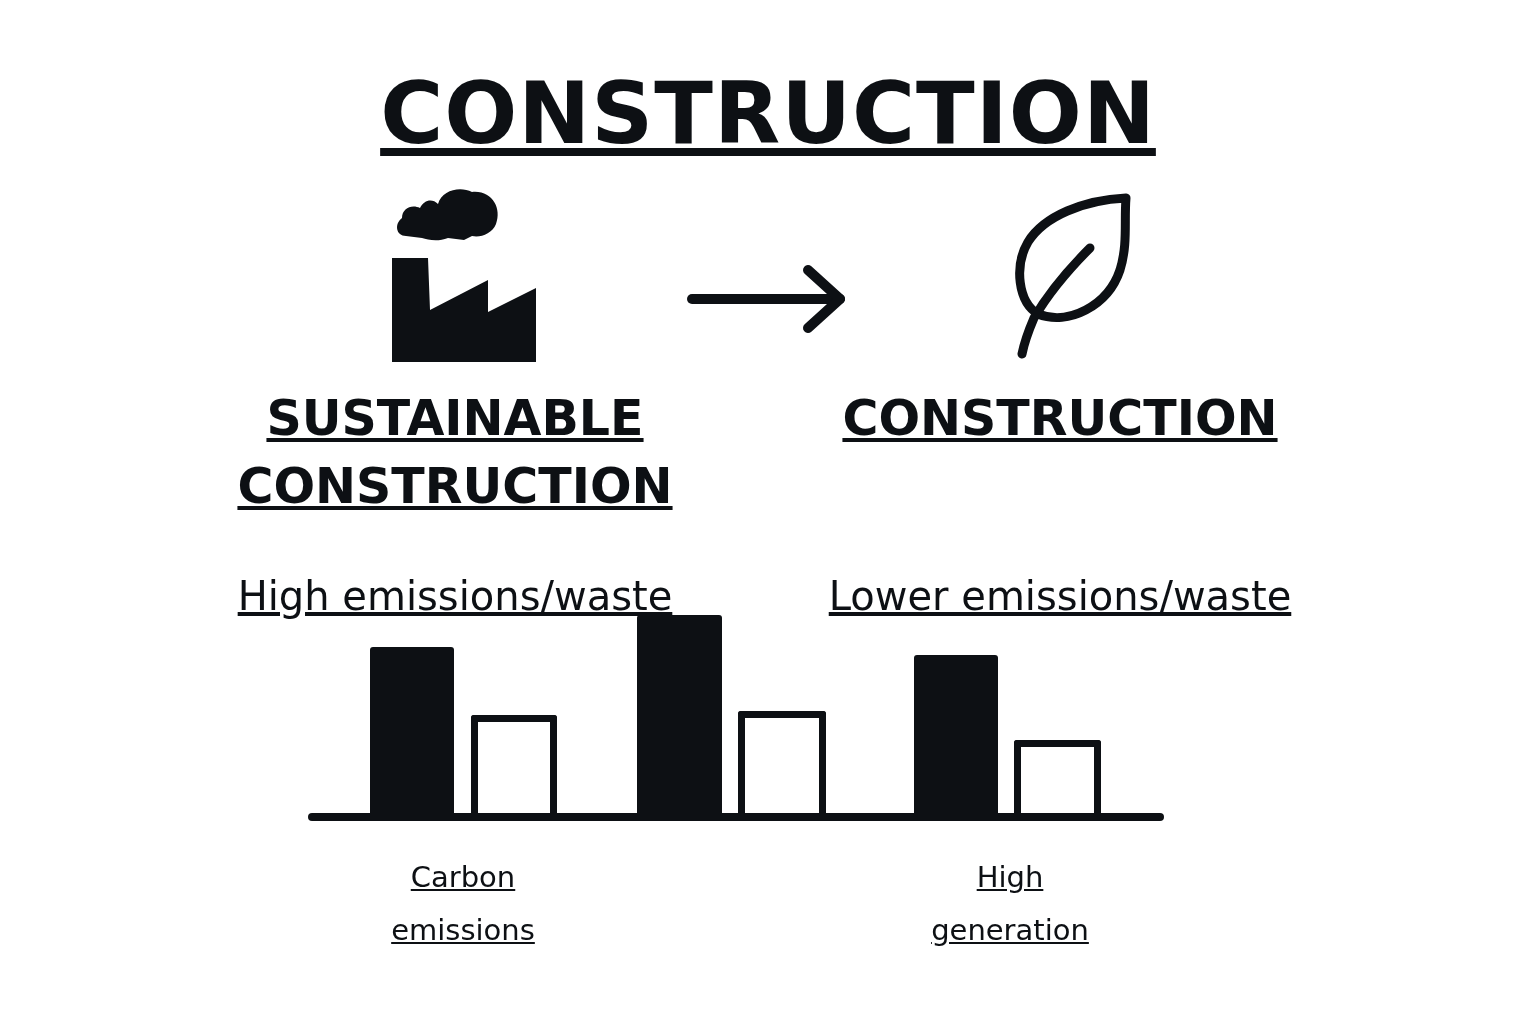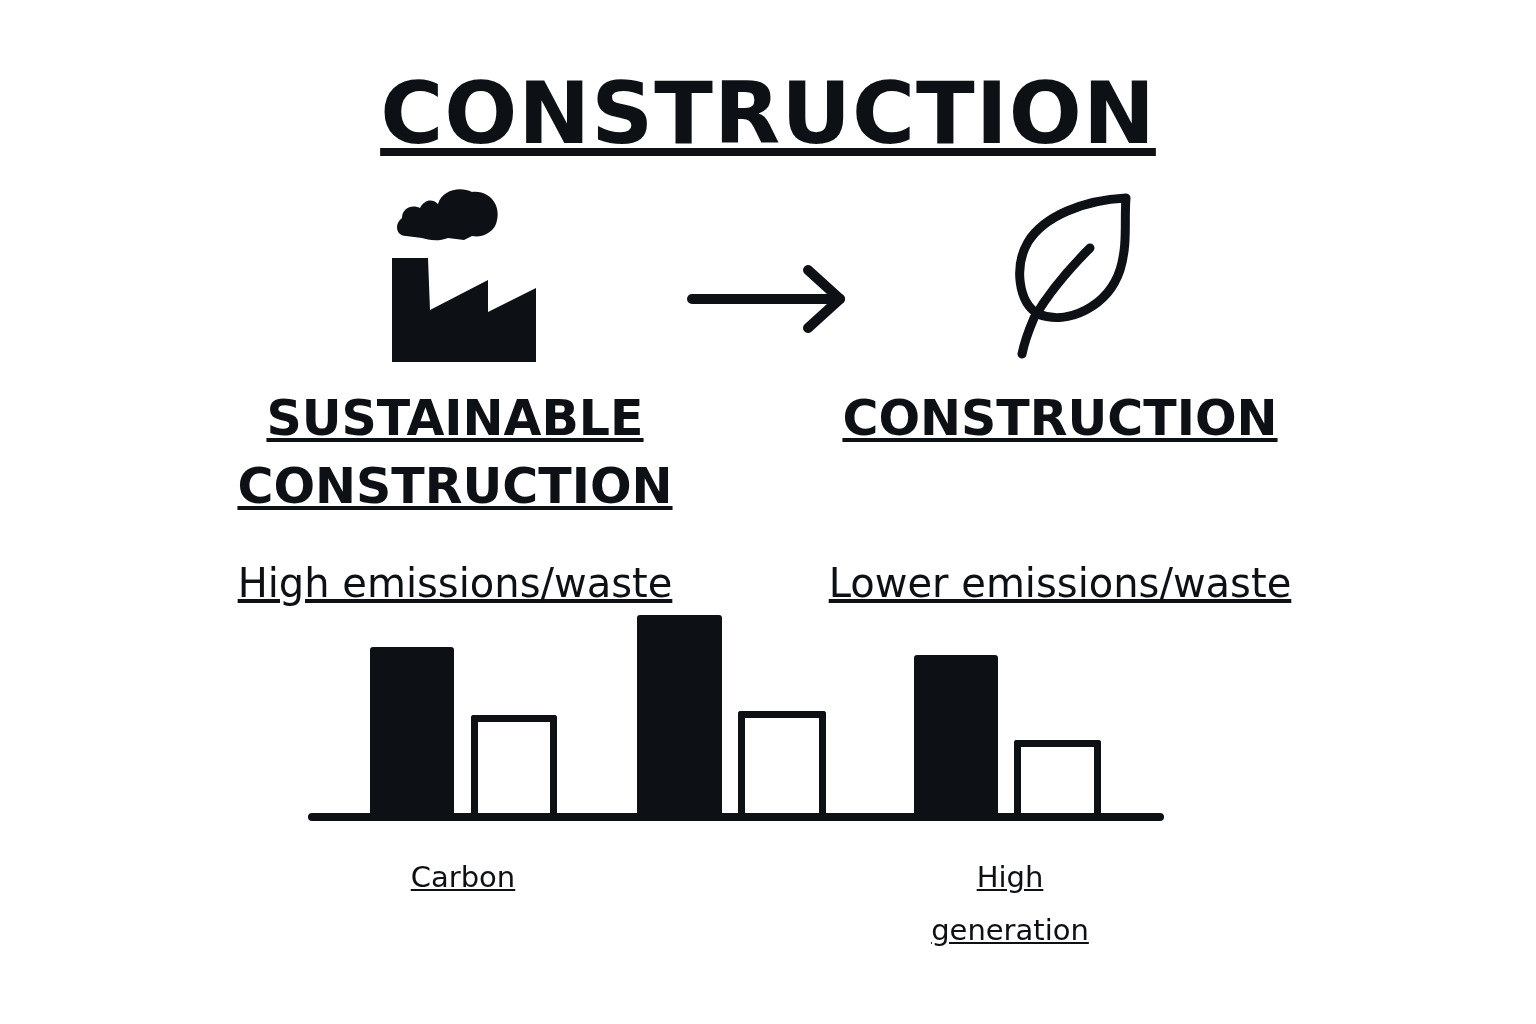--- a/index.html
+++ b/index.html
@@ -45,21 +45,21 @@
       font-family: "DejaVu Sans", sans-serif;
       font-size: 40px;
       line-height: 50px;
       text-align: center;
       color: #0d1014;
       white-space: nowrap;
     }
     .left-col  { left: 190px; width: 530px; }
     .right-col { left: 790px; width: 540px; }
     .title-pos { top: 385px; }
-    .sub-pos   { top: 558px; }
+    .sub-pos   { top: 571px; }
 
     .chart { left: 300px; top: 600px; width: 880px; height: 240px; }
     .baseline {
       position: absolute;
       left: 8px; top: 213px;
       width: 856px; height: 8px;
       background: #0d1014;
       border-radius: 4px;
     }
     .bar {
@@ -128,19 +128,20 @@
   <div class="bar outline" style="left: 171px; width: 86px; height: 101px;"></div>
   <div class="bar filled" style="left: 337px; width: 85px; height: 201px;"></div>
   <div class="bar outline" style="left: 438px; width: 88px; height: 105px;"></div>
   <div class="bar filled" style="left: 614px; width: 84px; height: 161px;"></div>
   <div class="bar outline" style="left: 714px; width: 87px; height: 76px;"></div>
   <div class="baseline"></div>
 </div>
 
 <div class="abs cat-label" style="left:343px; width:240px;">
   <span>Carbon</span>
+  <span>emissions</span>
 </div>
 <div class="abs cat-label" style="left:617px; width:240px;">
 </div>
 <div class="abs cat-label" style="left:880px; width:260px;">
   <span>High</span>
   <span>generation</span>
 </div>
 
 </body></html>

